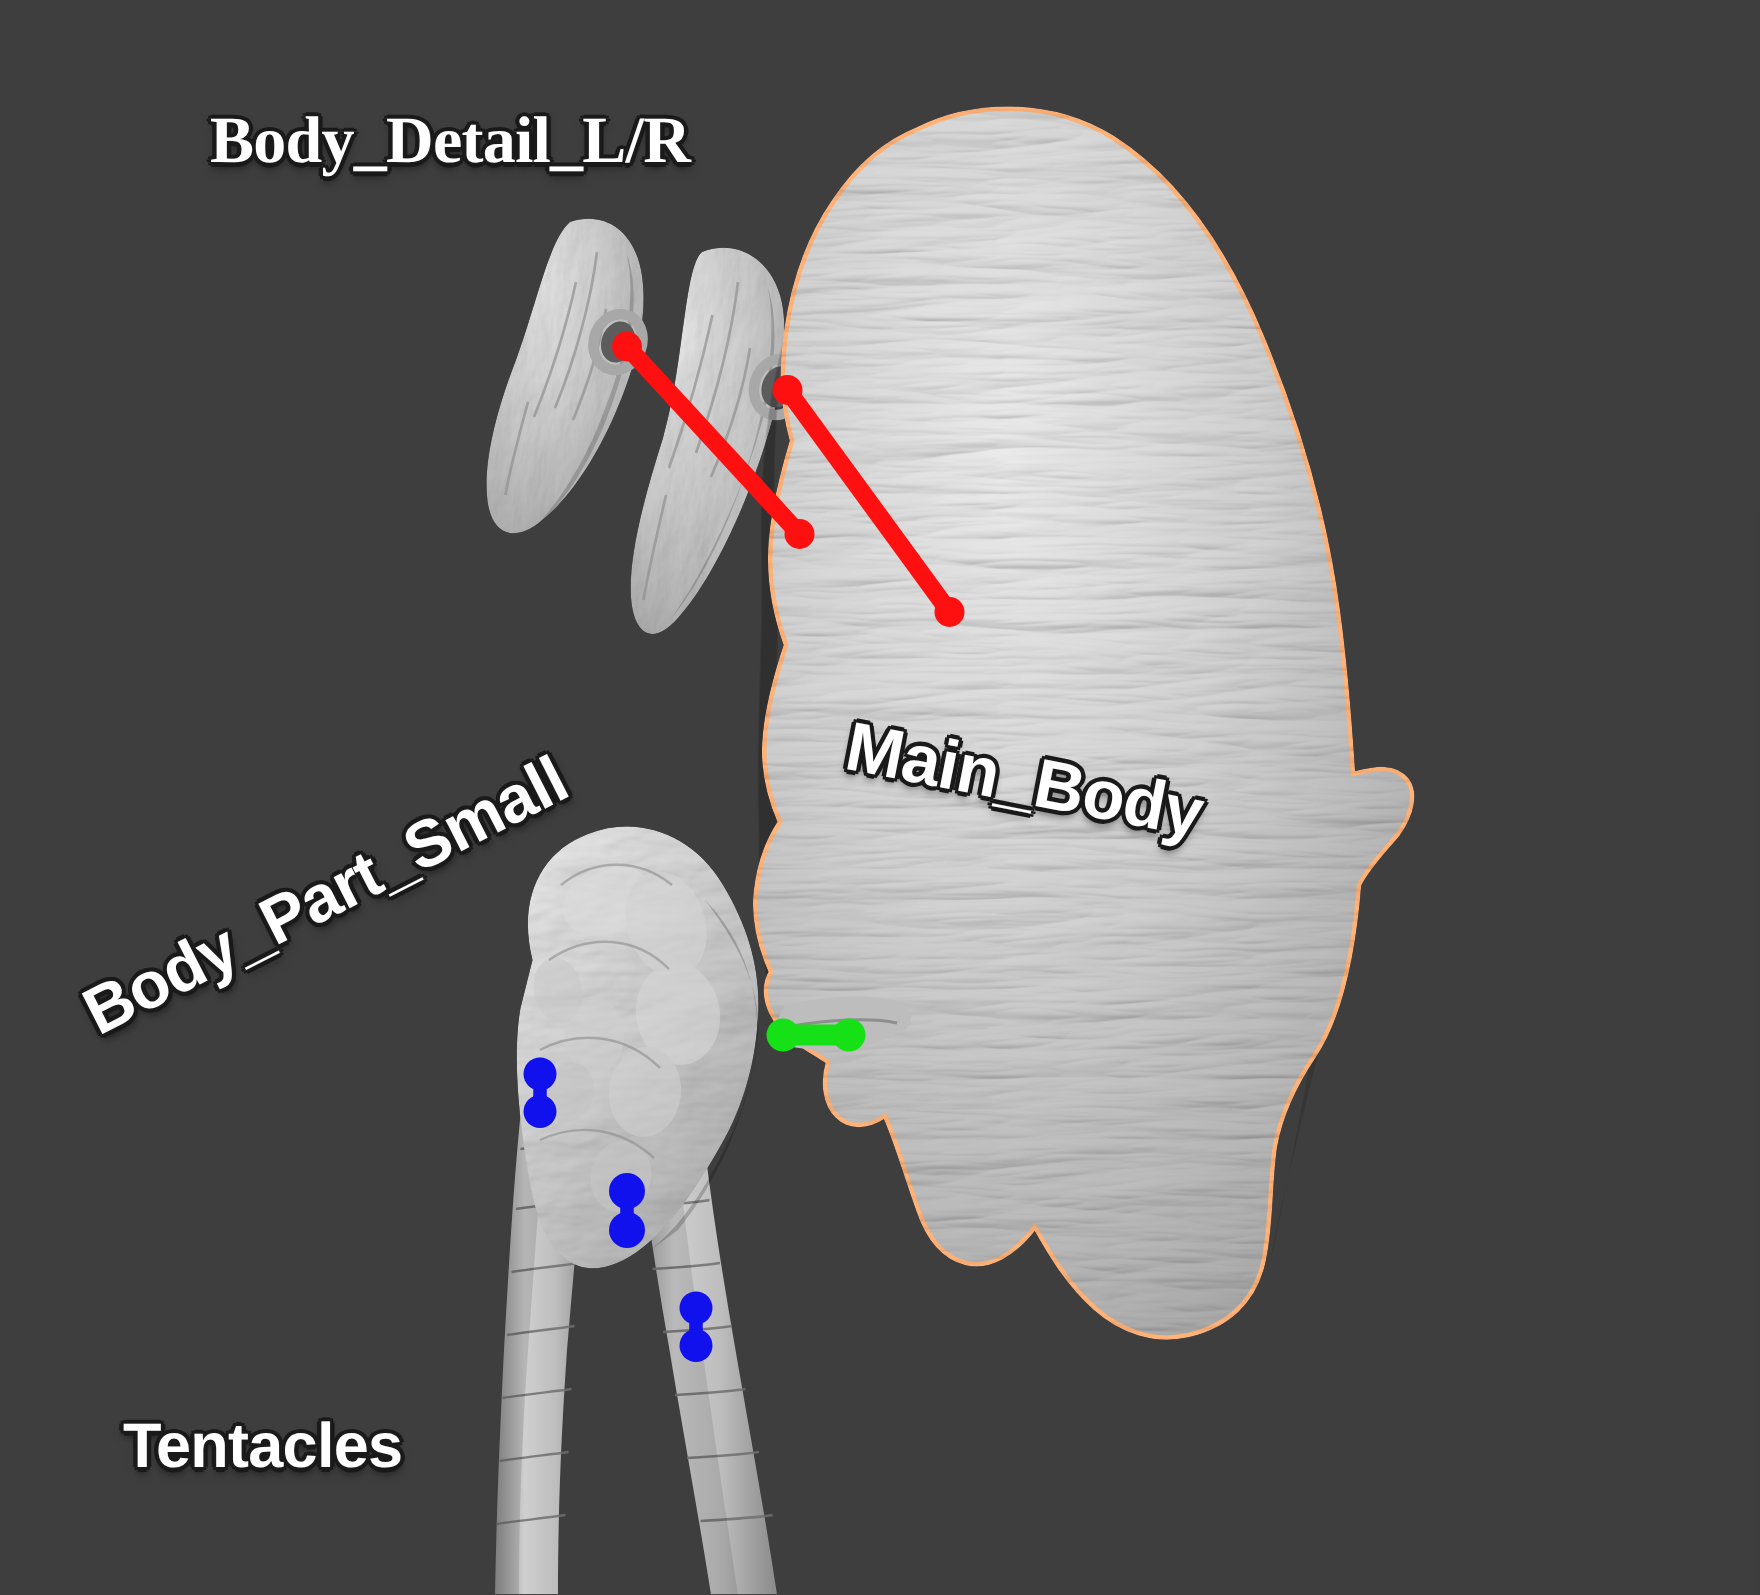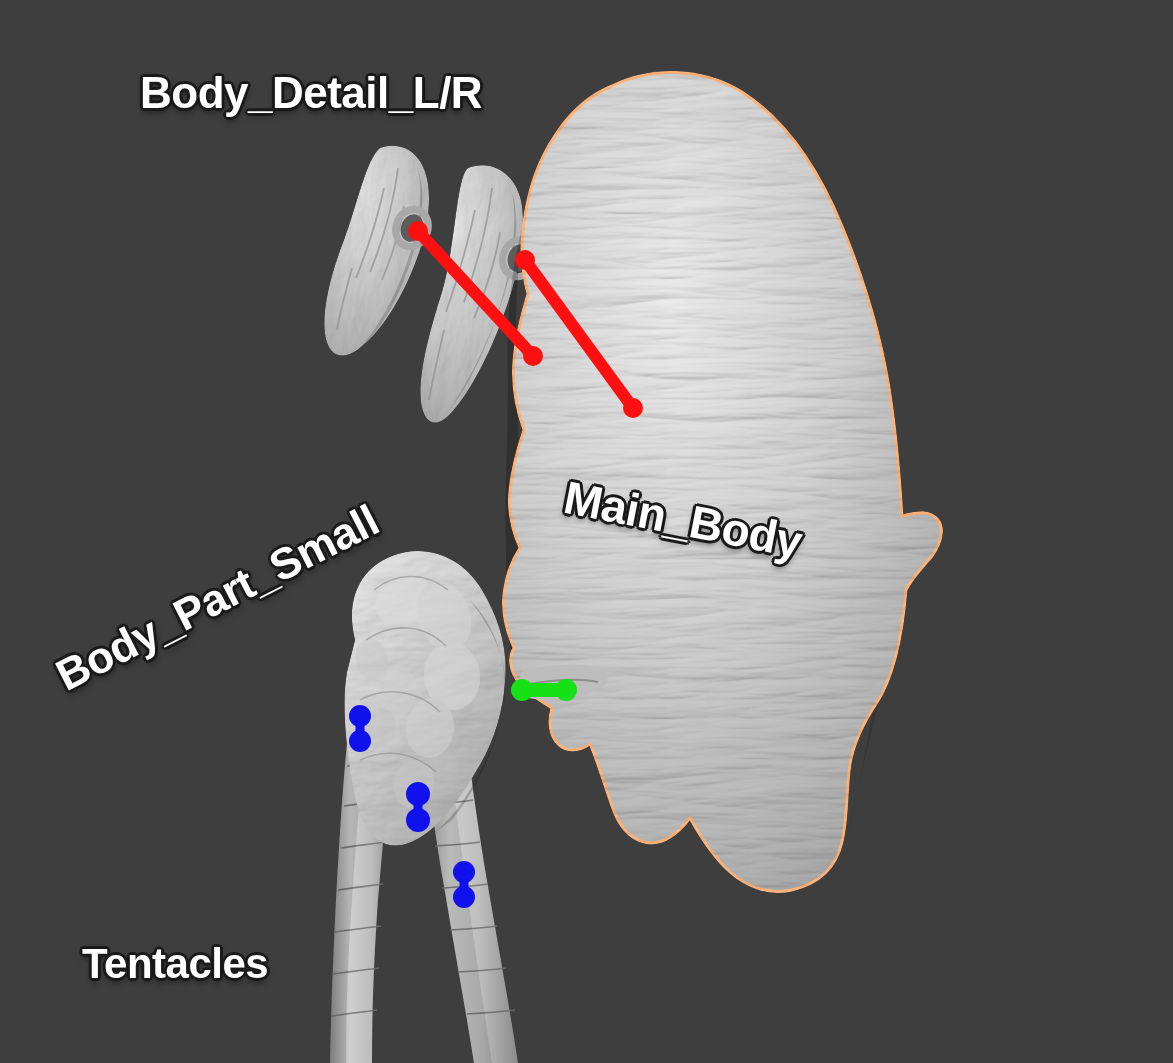--- a/index.html
+++ b/index.html
@@ -34,21 +34,21 @@
     letter-spacing:-0.5px;
     text-shadow:
       -2px -2px 0 #1a1a1a,  2px -2px 0 #1a1a1a,
       -2px  2px 0 #1a1a1a,  2px  2px 0 #1a1a1a,
       -3px  0   0 #1a1a1a,  3px  0   0 #1a1a1a,
        0   -3px 0 #1a1a1a,  0    3px 0 #1a1a1a,
        0    4px 6px rgba(0,0,0,.55);
     user-select:none;
     transform-origin:left top;
   }
-  #label-body-detail{ left:140px; top:68px;  font-size:44px; }
+  #label-body-detail{ left:140px; top:68px;  font-size:44px;font-family:Liberation Serif, serif; }
   #label-main-body { left:570px; top:470px; font-size:46px; transform:rotate(11deg); }
   #label-body-part { left:48px;  top:656px; font-size:44px; transform:rotate(-27deg); }
   #label-tentacles { left:82px;  top:940px; font-size:42px; }
 </style>
 </head>
 <body>
 
 <div id="stage">
 
   <svg id="grid-floor" viewBox="0 0 1173 1063" width="1173" height="1063">

